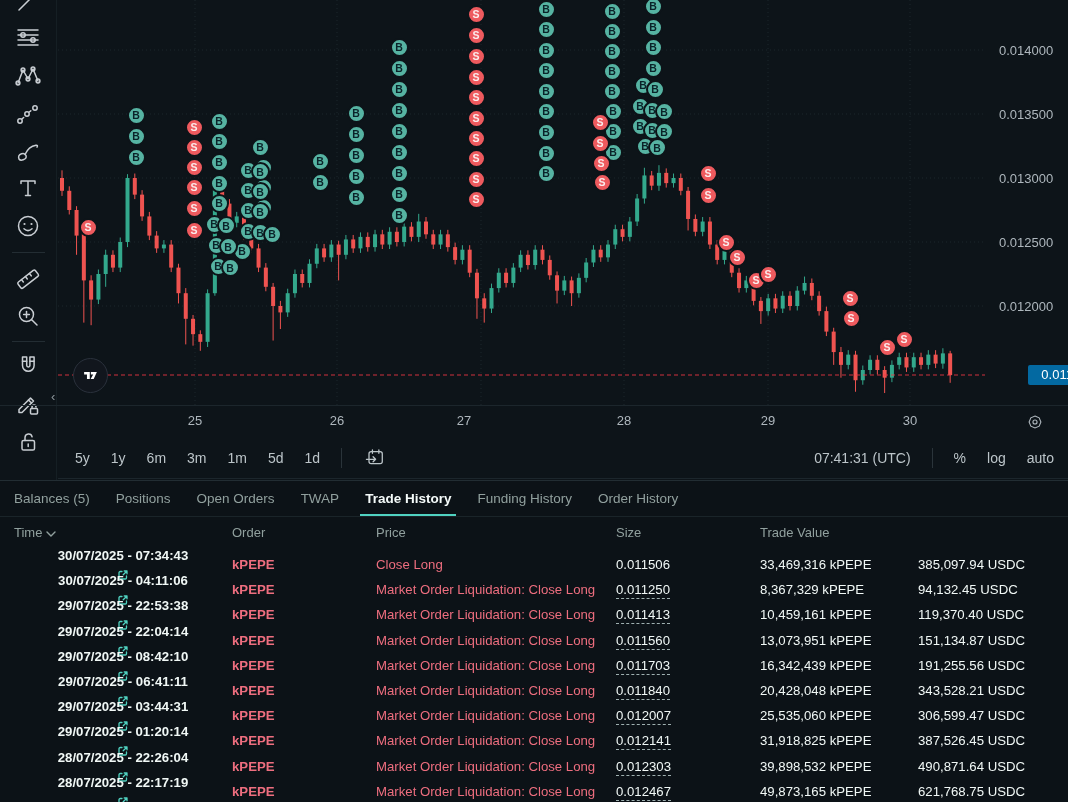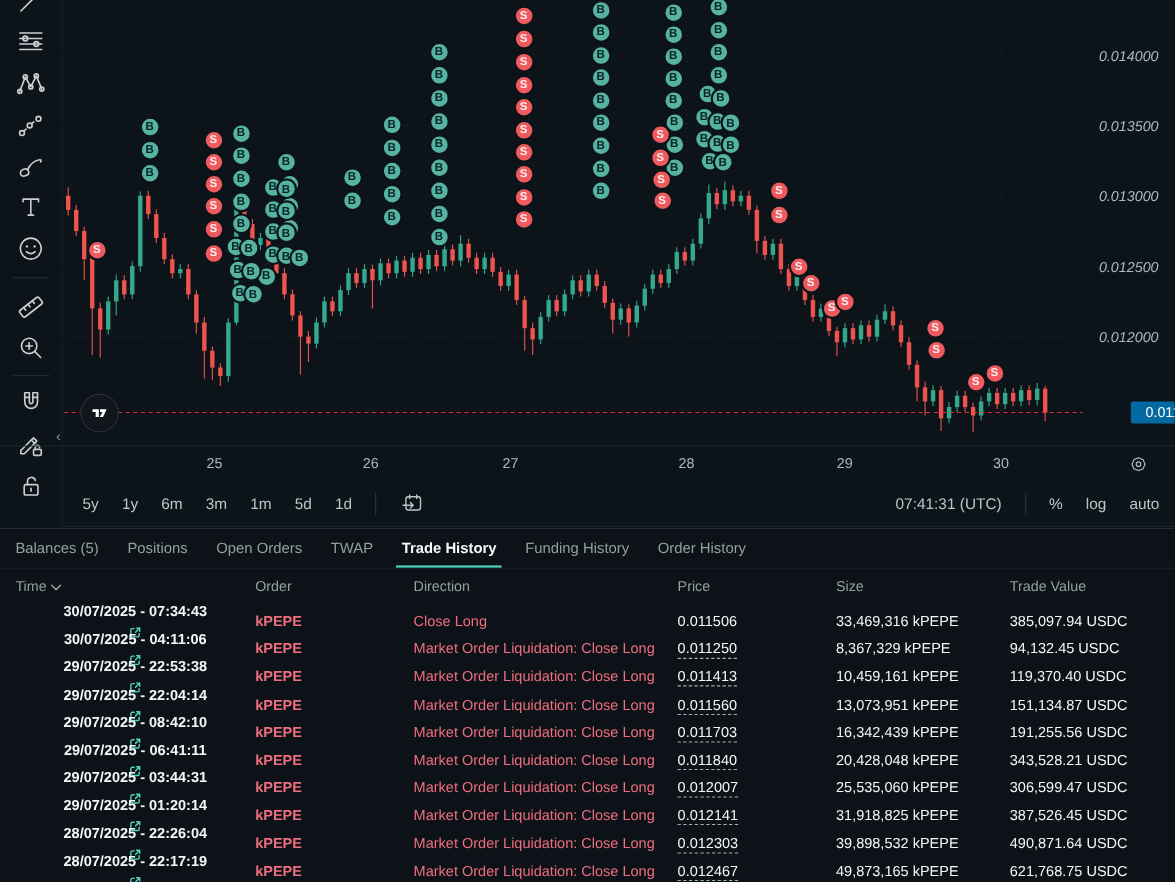--- a/index.html
+++ b/index.html
@@ -15,21 +15,21 @@
   .plot{position:absolute;left:58px;top:0;width:927px;height:406px;overflow:hidden;}
   .plot svg.main{position:absolute;left:0;top:0;}
   .mkc{position:absolute;}
   .mk{position:absolute;width:19px;height:19px;border-radius:50%;display:flex;align-items:center;
       justify-content:center;font-size:10.5px;font-weight:700;border:2px solid #0d1419;}
   .mk.B{background:#56b3a2;color:#0a2329;}
   .mk.S{background:#ee5a5e;color:#fbecec;}
   .tv-logo{position:absolute;left:15px;top:358px;width:35px;height:35px;border-radius:50%;
       background:#11161d;border:1.5px solid #2a313c;display:flex;align-items:center;justify-content:center;}
   .collapse{position:absolute;left:51px;top:390px;color:#8b9499;font-size:13px;line-height:13px;cursor:pointer;z-index:5;}
-  .price-axis{position:absolute;left:985px;top:0;width:83px;height:406px;font-style:italic;}
+  .price-axis{position:absolute;left:985px;top:0;width:83px;height:406px;}
   .ptick{position:absolute;left:14px;color:#aeb7bd;font-size:13px;}
   .price-badge{position:absolute;left:1028px;top:365px;width:80px;height:20px;background:#0369a1;color:#fff;
       font-size:13px;line-height:20px;text-align:center;border-radius:2px;z-index:6;}
   .axis-sep{position:absolute;left:0;top:405px;width:1068px;border-top:1px solid #1c262c;}
   .time-axis{position:absolute;left:58px;top:406px;width:1010px;height:31px;}
   .dlabel{position:absolute;top:7px;color:#aeb7bd;font-size:13px;font-weight:500;transform:translateX(-50%);}
   .gear{position:absolute;right:22px;top:5px;width:22px;height:22px;}
   .gear svg{stroke:#aeb7bd;fill:none;stroke-width:1.4;}
   .chart-toolbar{position:absolute;left:58px;top:437px;width:1010px;height:42px;display:flex;
       justify-content:space-between;align-items:center;padding:0 14px 0 17px;border-bottom:1px solid #1c262c;}
@@ -764,21 +764,20 @@
         <div class="tab active">Trade History</div>
         <div class="tab">Funding History</div>
         <div class="tab">Order History</div>
       </div>
     <div id="table">
         <div class="trow thead">
           <div>Time<span class="chev"><svg viewBox="0 0 10 6" width="10" height="6">
                 <path d="M1 1 L5 5 L9 1"></path>
               </svg></span></div>
           <div>Order</div>
-          <div>Direction</div>
           <div>Price</div>
           <div>Size</div>
           <div>Trade Value</div>
         </div>
         <div class="trow">
           <div class="cell-time">
             <span>30/07/2025 - 07:34:43</span>
             <span class="ext"><svg viewBox="0 0 12 12" width="12" height="12">
                 <path d="M5 2.5 H3.2 A1.2 1.2 0 0 0 2 3.7 v5.1 A1.2 1.2 0 0 0 3.2 10 h5.1 a1.2 1.2 0 0 0 1.2 -1.2 V7"></path>
                 <path d="M6.2 5.8 L10 2 M7.2 2 H10 V4.8"></path>

